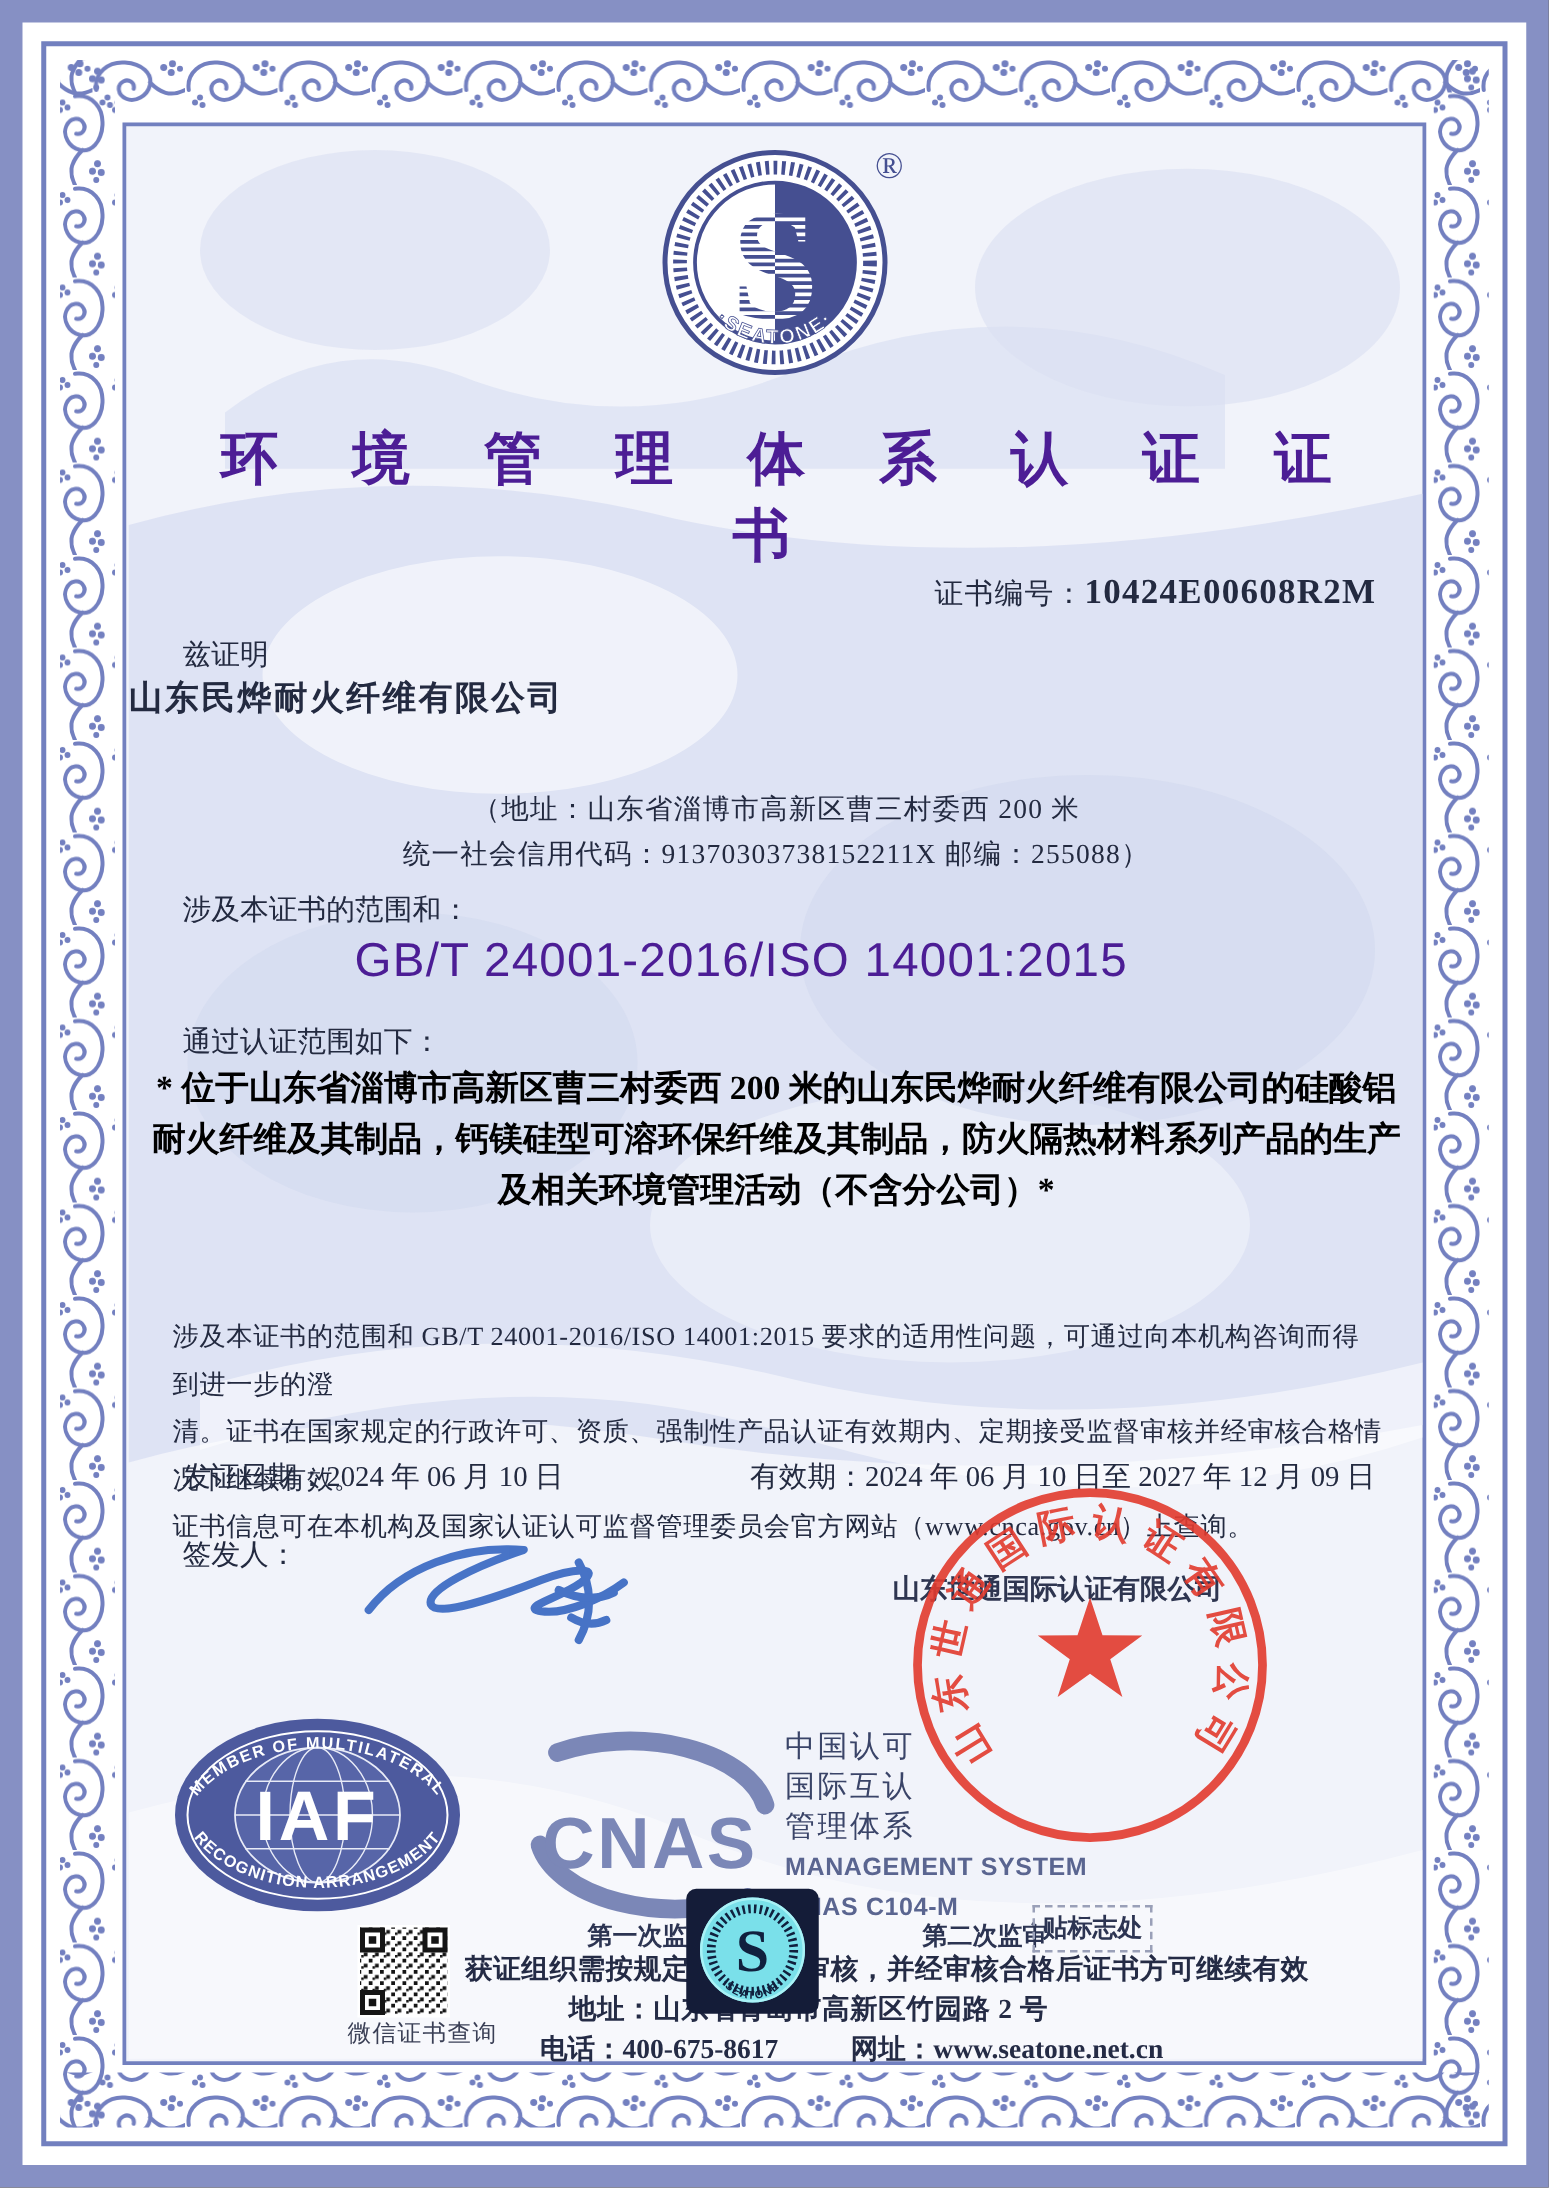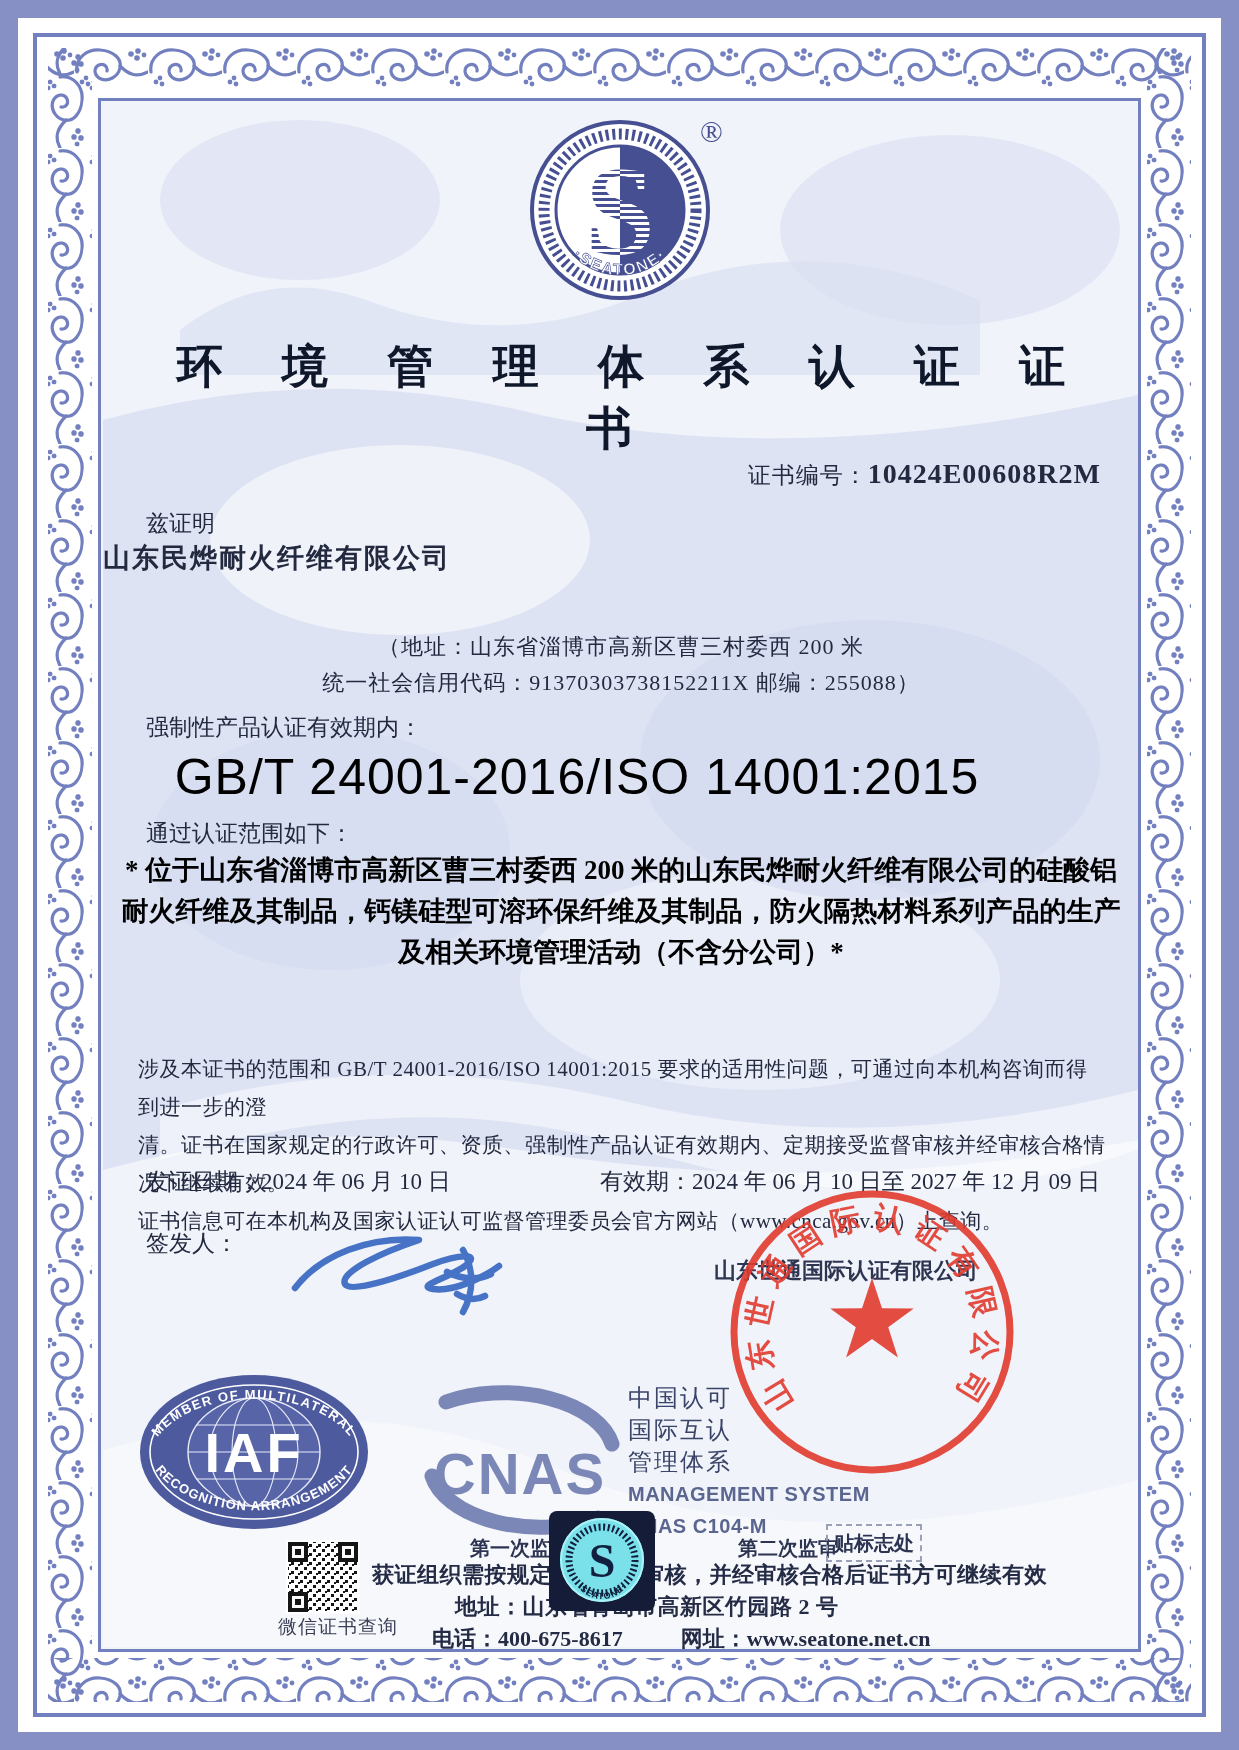--- a/index.html
+++ b/index.html
@@ -8,31 +8,31 @@
   .abs{position:absolute;}
   .layer-white{position:absolute;inset:18px;background:#ffffff;z-index:0;}
   .layer-line1{position:absolute;inset:33px;border:4px solid #7280bf;z-index:1;}
   .content-area{position:absolute;inset:98px;border:3px solid #7280bf;background:#f1f3fa;z-index:1;}
   .svg-layer{position:absolute;left:0;top:0;z-index:2;}
   .wm-layer{position:absolute;left:0;top:0;z-index:2;pointer-events:none;}
   .txt-layer{z-index:3;}
   .art-layer{position:absolute;left:0;top:0;z-index:5;pointer-events:none;}
   .san{font-family:"Liberation Sans","DejaVu Sans",sans-serif;}
   .title{left:103px;top:336px;width:1036px;text-align:center;font-size:46px;font-weight:600;
-         letter-spacing:0.52em;text-indent:0.52em;color:#0f172a;z-index:3;}
+         letter-spacing:0.52em;text-indent:0.52em;color:#4c1d95;z-index:3;}
   .certno{right:138px;top:458px;text-align:right;z-index:3;}
   .certno .lbl{font-size:23px;letter-spacing:1px;}
   .certno .num{font-size:28px;font-weight:bold;letter-spacing:1px;margin-top:43px;}
   .intro{left:146px;top:508px;font-size:23px;z-index:3;text-align:center;}
   .company{left:103px;top:540px;width:1036px;text-align:left;font-size:27px;font-weight:bold;letter-spacing:2px;z-index:3;}
   .caddr{left:103px;top:632px;width:1036px;text-align:center;font-size:22px;letter-spacing:1px;z-index:3;}
   .ccredit{left:103px;top:668px;width:1036px;text-align:center;font-size:22px;letter-spacing:1px;z-index:3;}
   .stdlbl{left:146px;top:712px;font-size:23px;z-index:3;}
-  .stdval{left:87px;top:748px;width:980px;text-align:center;font-size:50px;font-weight:500;
-          color:#000000;letter-spacing:1px;z-index:3;}
+  .stdval{left:103px;top:748px;width:980px;text-align:center;font-size:38px;font-weight:500;
+          color:#4c1d95;letter-spacing:1px;z-index:3;}
   .scopelbl{left:146px;top:818px;font-size:23px;z-index:3;}
   .scope{left:103px;top:850px;width:1036px;text-align:center;font-size:27px;font-weight:bold;
          line-height:41px;color:#000000;z-index:3;}
   .notice{left:138px;top:1050px;width:968px;font-size:21px;line-height:38px;letter-spacing:0.5px;z-index:3;}
   .daterow{font-size:23px;z-index:3;}
   .signer{left:146px;top:1228px;font-size:23px;z-index:3;}
   .certifier{left:714px;top:1256px;font-size:22px;font-weight:600;color:#2e3550;z-index:3;}
   .accred{left:628px;top:1382px;z-index:3;color:#3a4468;}
   .accred .zh{font-size:24px;line-height:32px;letter-spacing:2px;}
   .accred .en{font-size:20px;font-weight:bold;color:#5a6590;line-height:32px;letter-spacing:0.5px;}
@@ -127,21 +127,21 @@
 
   <div class="abs certno txt-layer">
     <span class="lbl">证书编号：</span><span class="num">10424E00608R2M</span>
   </div>
 
   <div class="abs intro txt-layer">兹证明</div>
   <div class="abs company txt-layer">山东民烨耐火纤维有限公司</div>
   <div class="abs caddr txt-layer">（地址：山东省淄博市高新区曹三村委西 200 米</div>
   <div class="abs ccredit txt-layer">统一社会信用代码：91370303738152211X 邮编：255088）</div>
 
-  <div class="abs stdlbl txt-layer">强制性产品认证有效期内：</div>
+  <div class="abs stdlbl txt-layer">涉及本证书的范围和：</div>
   <div class="abs stdval san txt-layer">GB/T 24001-2016/ISO 14001:2015</div>
 
   <div class="abs scopelbl txt-layer">通过认证范围如下：</div>
   <div class="abs scope txt-layer">
     <div>* 位于山东省淄博市高新区曹三村委西 200 米的山东民烨耐火纤维有限公司的硅酸铝</div>
     <div>耐火纤维及其制品，钙镁硅型可溶环保纤维及其制品，防火隔热材料系列产品的生产</div>
     <div>及相关环境管理活动（不含分公司）*</div>
   </div>
 
   <div class="abs notice txt-layer">

